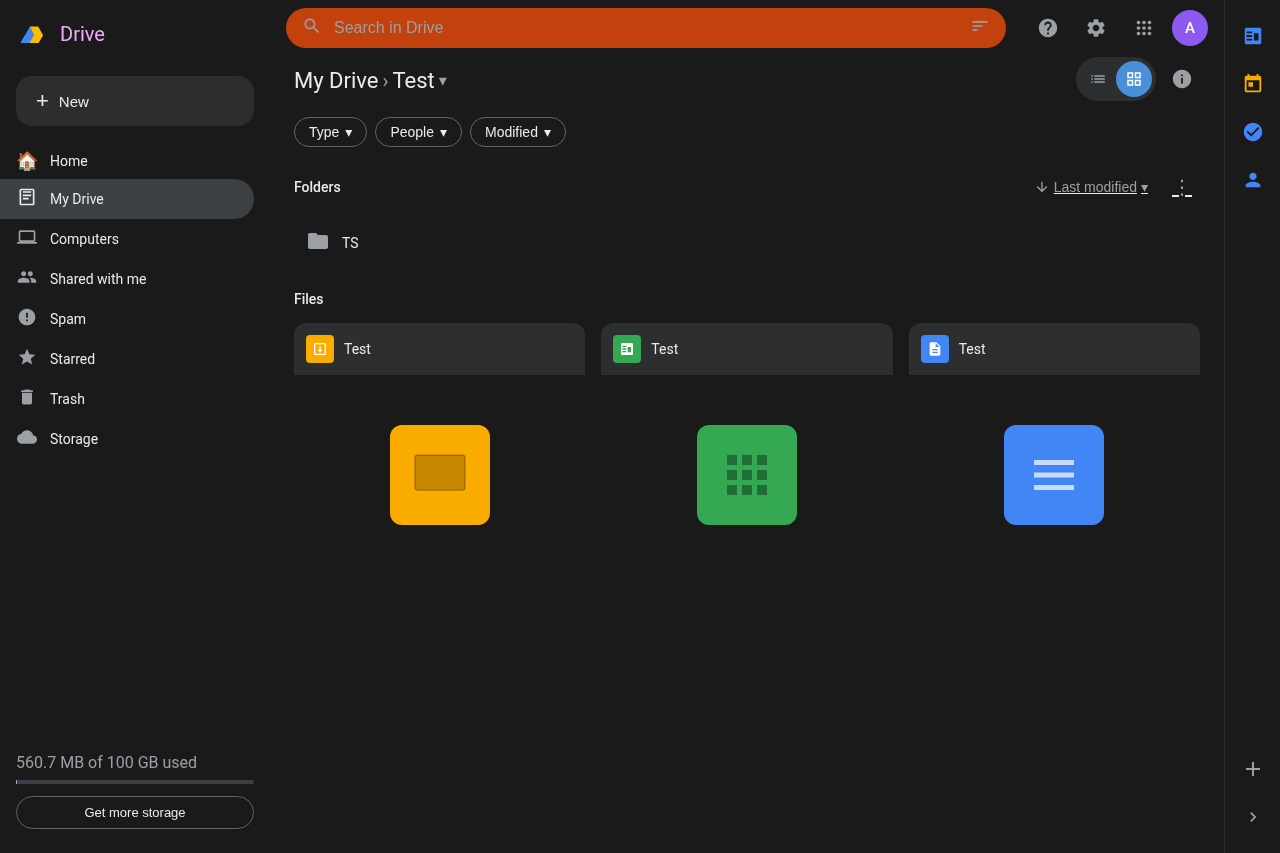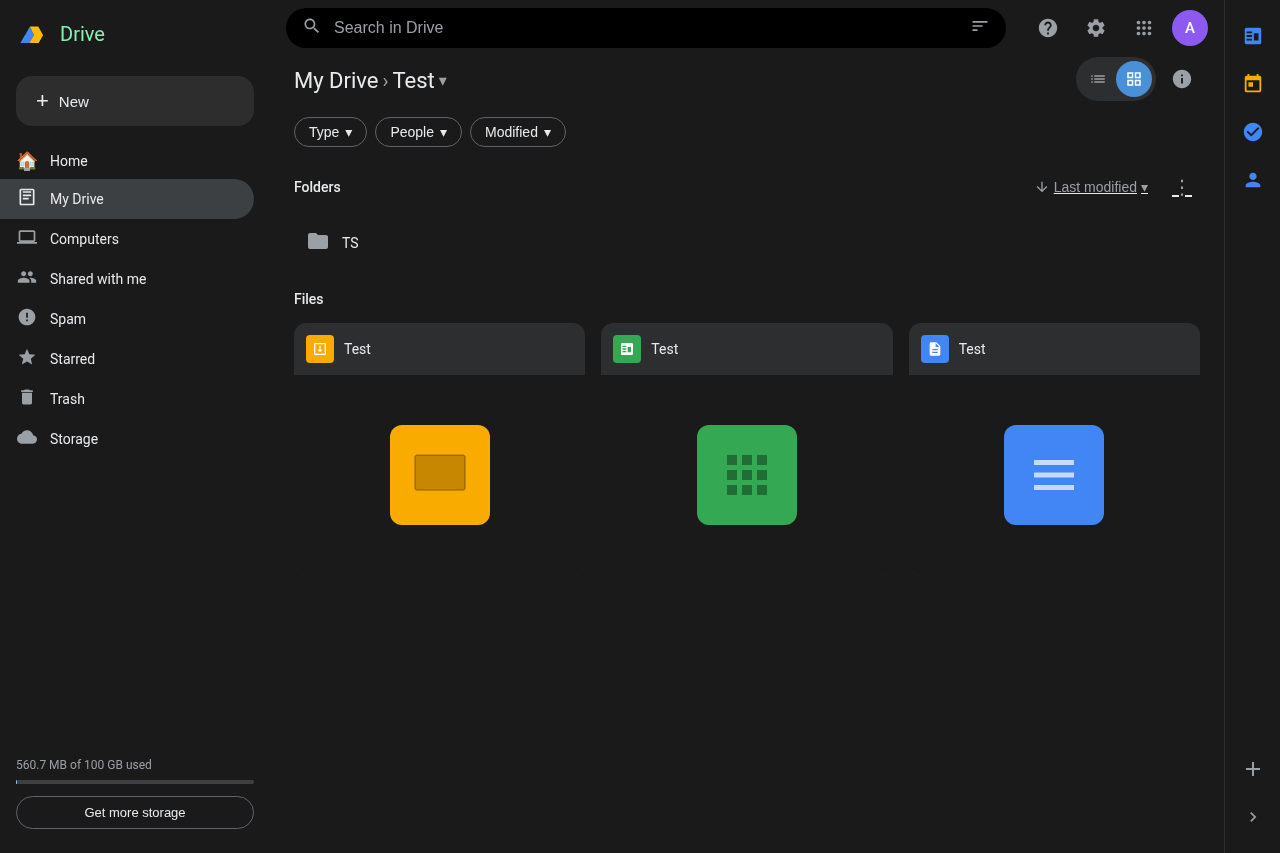--- a/index.html
+++ b/index.html
@@ -31,21 +31,21 @@
       padding: 8px 16px 16px 16px;
     }
 
     .logo-icon {
       width: 36px;
       height: 36px;
     }
 
     .logo-text {
       font-size: 20px;
-      color: #86efac;
+      color: #f0abfc;
       font-weight: 400;
     }
 
     .new-btn {
       display: flex;
       align-items: center;
       gap: 10px;
       background: #2d2d2d;
       border: none;
       border-radius: 16px;
@@ -84,21 +84,21 @@
       font-size: 18px;
       width: 22px;
       text-align: center;
     }
 
     .sidebar-footer {
       padding: 16px;
     }
 
     .storage-text {
-      font-size: 12px;
+      font-size: 16px;
       color: #9aa0a6;
       margin-bottom: 8px;
     }
 
     .storage-bar-bg {
       background: #3c4043;
       border-radius: 4px;
       height: 4px;
       margin-bottom: 12px;
     }
@@ -136,21 +136,21 @@
       align-items: center;
       justify-content: space-between;
       padding: 8px 16px;
       gap: 16px;
     }
 
     .search-bar {
       flex: 1;
       display: flex;
       align-items: center;
-      background: #000000;
+      background: #c2410c;
       border-radius: 24px;
       padding: 8px 16px;
       gap: 12px;
       max-width: 720px;
     }
 
     .search-icon {
       color: #9aa0a6;
       font-size: 18px;
     }

